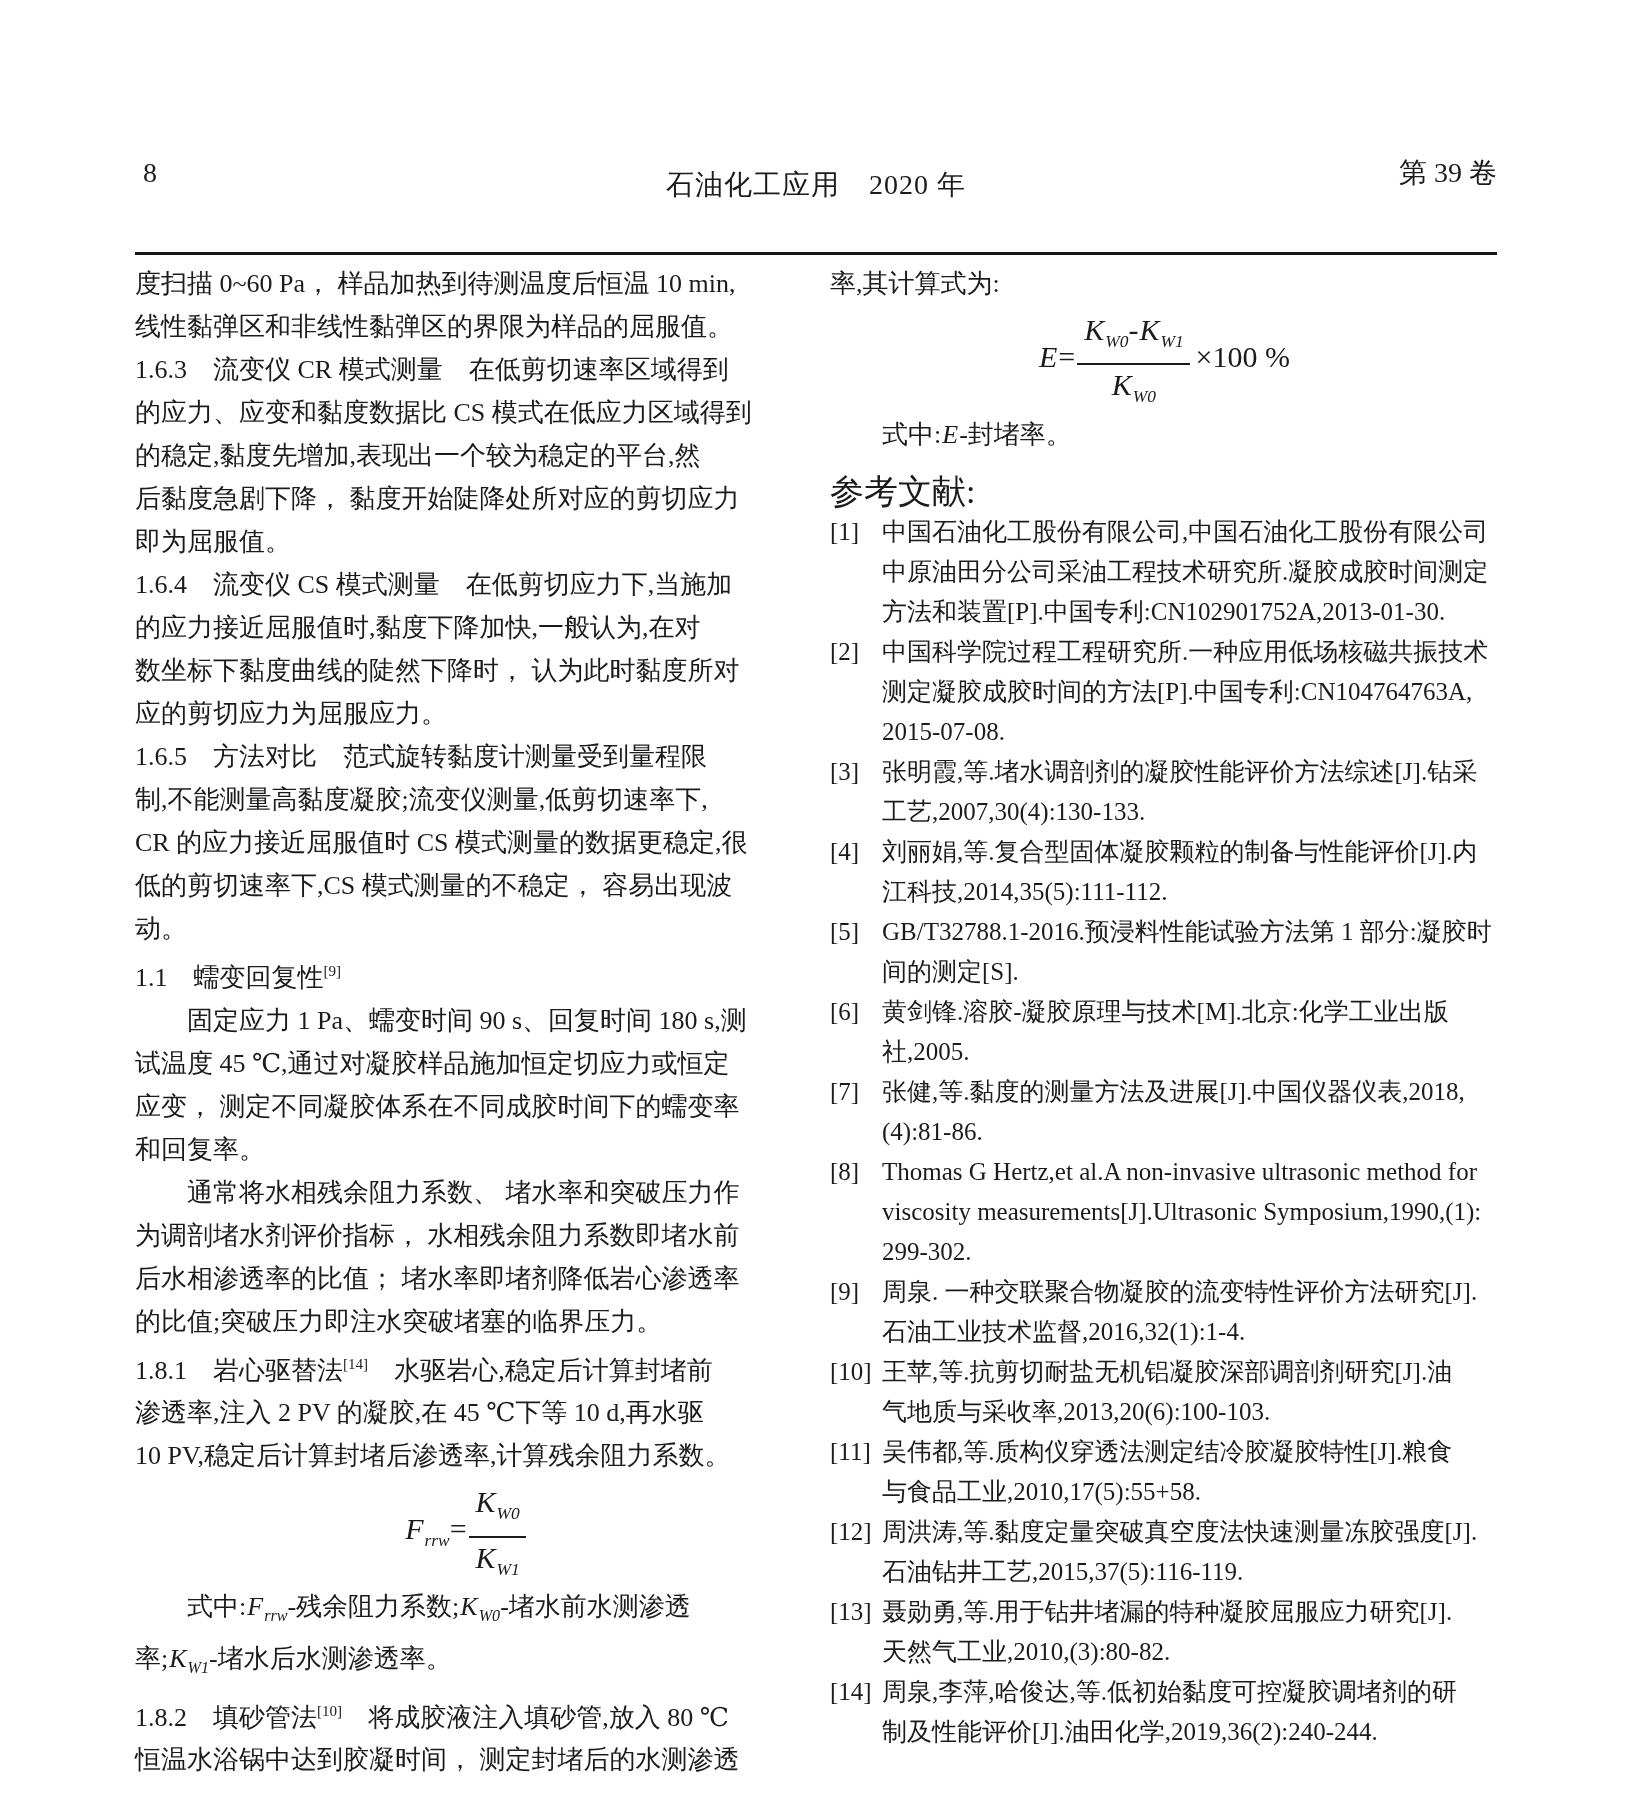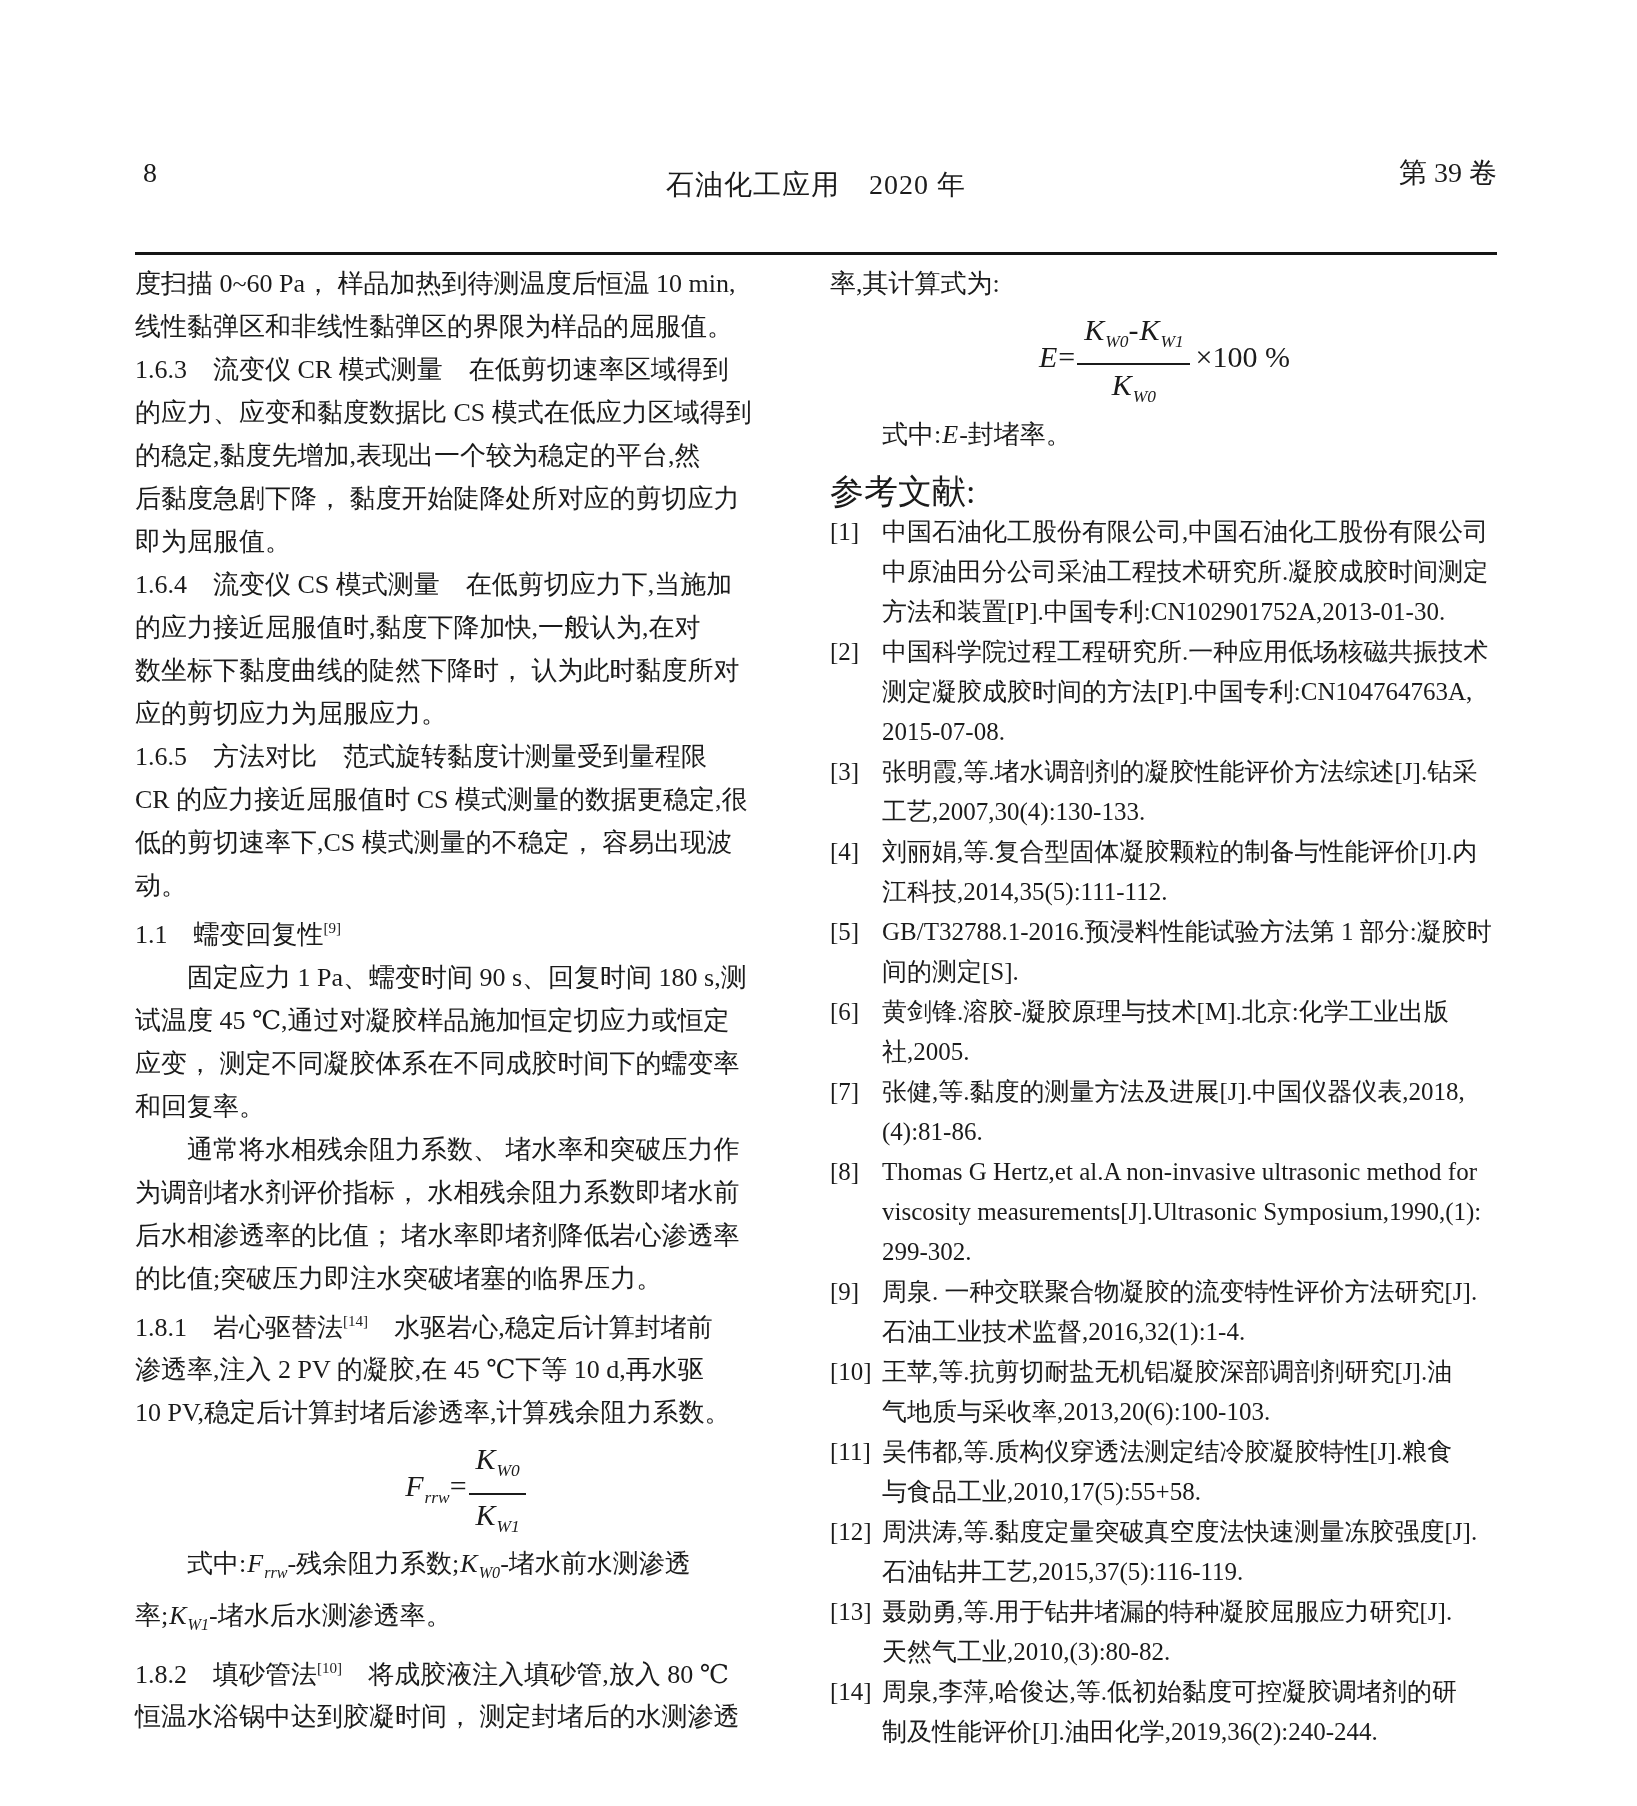--- a/index.html
+++ b/index.html
@@ -57,20 +57,21 @@
         <div class="bline"><span>1.6.3　流变仪 CR 模式测量　在低剪切速率区域得到</span></div>
         <div class="bline"><span>的应力、应变和黏度数据比 CS 模式在低应力区域得到</span></div>
         <div class="bline"><span>的稳定,黏度先增加,表现出一个较为稳定的平台,然</span></div>
         <div class="bline"><span>后黏度急剧下降， 黏度开始陡降处所对应的剪切应力</span></div>
         <div class="bline"><span>即为屈服值。</span></div>
         <div class="bline"><span>1.6.4　流变仪 CS 模式测量　在低剪切应力下,当施加</span></div>
         <div class="bline"><span>的应力接近屈服值时,黏度下降加快,一般认为,在对</span></div>
         <div class="bline"><span>数坐标下黏度曲线的陡然下降时， 认为此时黏度所对</span></div>
         <div class="bline"><span>应的剪切应力为屈服应力。</span></div>
         <div class="bline"><span>1.6.5　方法对比　范式旋转黏度计测量受到量程限</span></div>
+        <div class="bline"><span>制,不能测量高黏度凝胶;流变仪测量,低剪切速率下,</span></div>
         <div class="bline"><span>CR 的应力接近屈服值时 CS 模式测量的数据更稳定,很</span></div>
         <div class="bline"><span>低的剪切速率下,CS 模式测量的不稳定， 容易出现波</span></div>
         <div class="bline"><span>动。</span></div>
         <div class="bline"><span>1.1　蠕变回复性</span><sup>[9]</sup></div>
         <div class="bline"><span>　　固定应力 1 Pa、蠕变时间 90 s、回复时间 180 s,测</span></div>
         <div class="bline"><span>试温度 45 ℃,通过对凝胶样品施加恒定切应力或恒定</span></div>
         <div class="bline"><span>应变， 测定不同凝胶体系在不同成胶时间下的蠕变率</span></div>
         <div class="bline"><span>和回复率。</span></div>
         <div class="bline"><span>　　通常将水相残余阻力系数、 堵水率和突破压力作</span></div>
         <div class="bline"><span>为调剖堵水剂评价指标， 水相残余阻力系数即堵水前</span></div>

